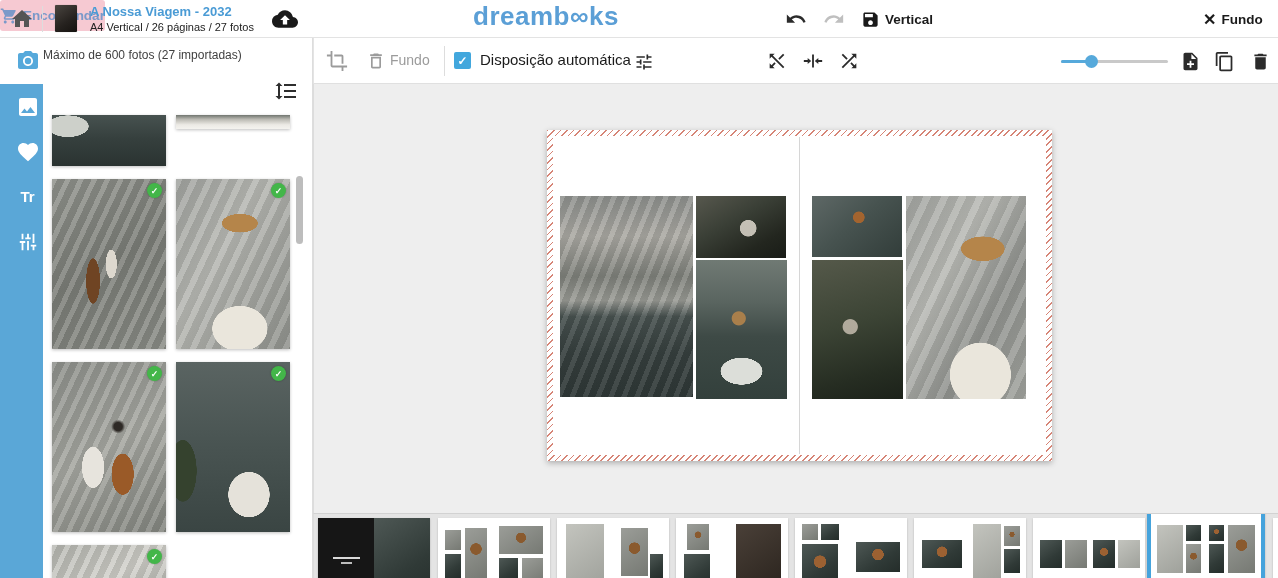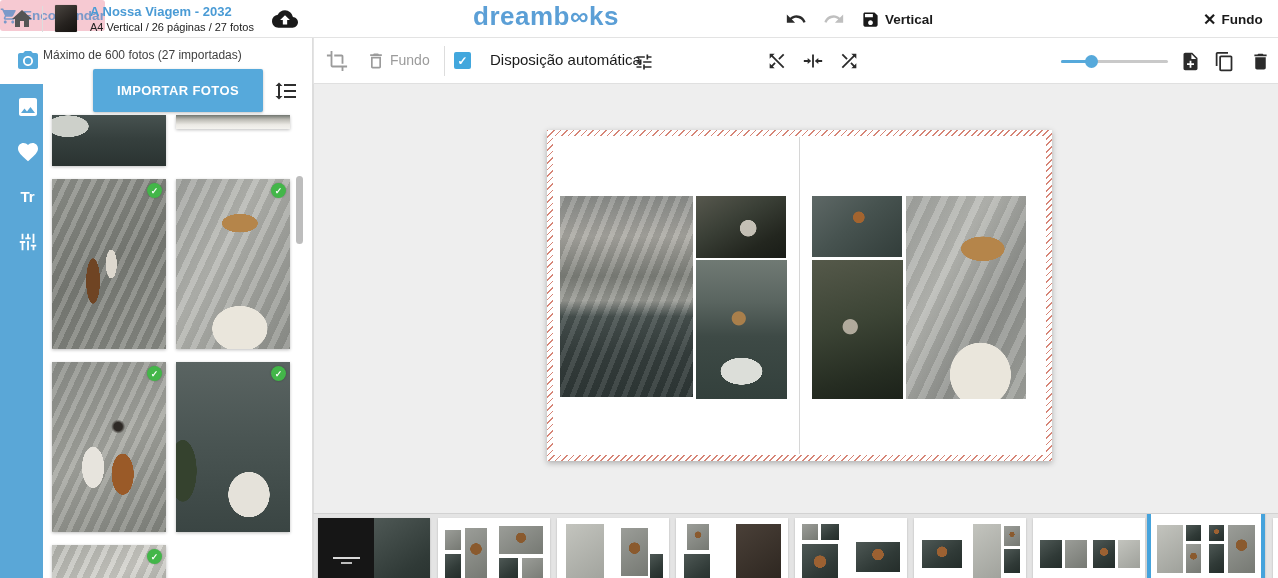--- a/index.html
+++ b/index.html
@@ -75,21 +75,21 @@
 
   
   .main{position:absolute;left:313px;top:38px;width:965px;height:540px;background:#a3a3a3;}
   .toolbar{position:absolute;left:0;top:0;width:965px;height:46px;background:#fff;border-bottom:1px solid #e0e0e0;border-left:1px solid #e4e4e4;}
   .tool-ic{position:absolute;top:12px;width:22px;height:22px;color:#9b9b9b;}
   .tool-ic.dark{color:#2b2b2b;}
   .fundo-label{position:absolute;left:76px;top:14px;font-size:14px;color:#9b9b9b;}
   .tdiv{position:absolute;left:130px;top:8px;width:1px;height:30px;background:#ddd;}
   .checkbox{position:absolute;left:140px;top:14px;width:17px;height:17px;background:#42a7dd;border-radius:2px;
       color:#fff;font-size:12px;font-weight:700;display:flex;align-items:center;justify-content:center;}
-  .auto-label{position:absolute;left:176px;top:13px;font-size:15px;color:#1b1b1b;}
+  .auto-label{position:absolute;left:166px;top:13px;font-size:15px;color:#1b1b1b;}
   .slider{position:absolute;left:747px;top:12px;width:107px;height:22px;}
   .slider .track{position:absolute;left:0;top:10px;width:107px;height:3px;background:#c9c9c9;border-radius:2px;}
   .slider .fill{position:absolute;left:0;top:10px;width:30px;height:3px;background:#56a9db;border-radius:2px;}
   .slider .knob{position:absolute;left:24px;top:5px;width:13px;height:13px;border-radius:50%;background:#56a9db;}
 
   .canvas{position:absolute;left:0;top:46px;width:965px;height:429px;background:#eee;border-left:1px solid #dcdcdc;}
   .spread{position:absolute;left:233px;top:46px;width:505px;height:331px;background:
       repeating-linear-gradient(135deg,rgba(208,106,88,.8) 0 1.2px,#ffffff 1.2px 4.6px);
       box-shadow:0 2px 6px rgba(0,0,0,.28);}
   .spread-inner{position:absolute;left:6px;top:6px;right:6px;bottom:6px;background:#fff;}
@@ -226,21 +226,20 @@
       <span>
           <svg width="22" height="22" viewBox="0 0 24 24" fill="currentColor" style="transform:rotate(90deg)">
             <path d="M3 17v2h6v-2H3zM3 5v2h10V5H3zm10 16v-2h8v-2h-8v-2h-2v6h2zM7 9v2H3v2h4v2h2V9H7zm14 4v-2H11v2h10zm-6-4h2V7h4V5h-4V3h-2v6z"></path>
           </svg>
         </span>
     </div>
   </nav>
 
   <aside class="panel">
     <div class="panel-header">Máximo de 600 fotos (27 importadas)</div>
-    <button class="import-btn">IMPORTAR FOTOS</button>
     <button class="sort-btn">
       <span><svg width="24" height="24" viewBox="0 0 24 24" fill="currentColor">
             <path d="M6 7h2.5L5 3.5 1.5 7H4v10H1.5L5 20.5 8.5 17H6V7zm4-2v2h12V5H10zm0 14h12v-2H10v2zm0-6h12v-2H10v2z"></path>
           </svg></span>
     </button>
 
     <div class="pthumb t-boat" style="left:9px;top:77px;width:114px;height:51px;"></div>
     <div class="pthumb t-sliver" style="left:133px;top:77px;width:114px;height:14px;"></div>
 
     <div class="pthumb t-manrock" style="left:9px;top:141px;width:114px;height:170px;">

